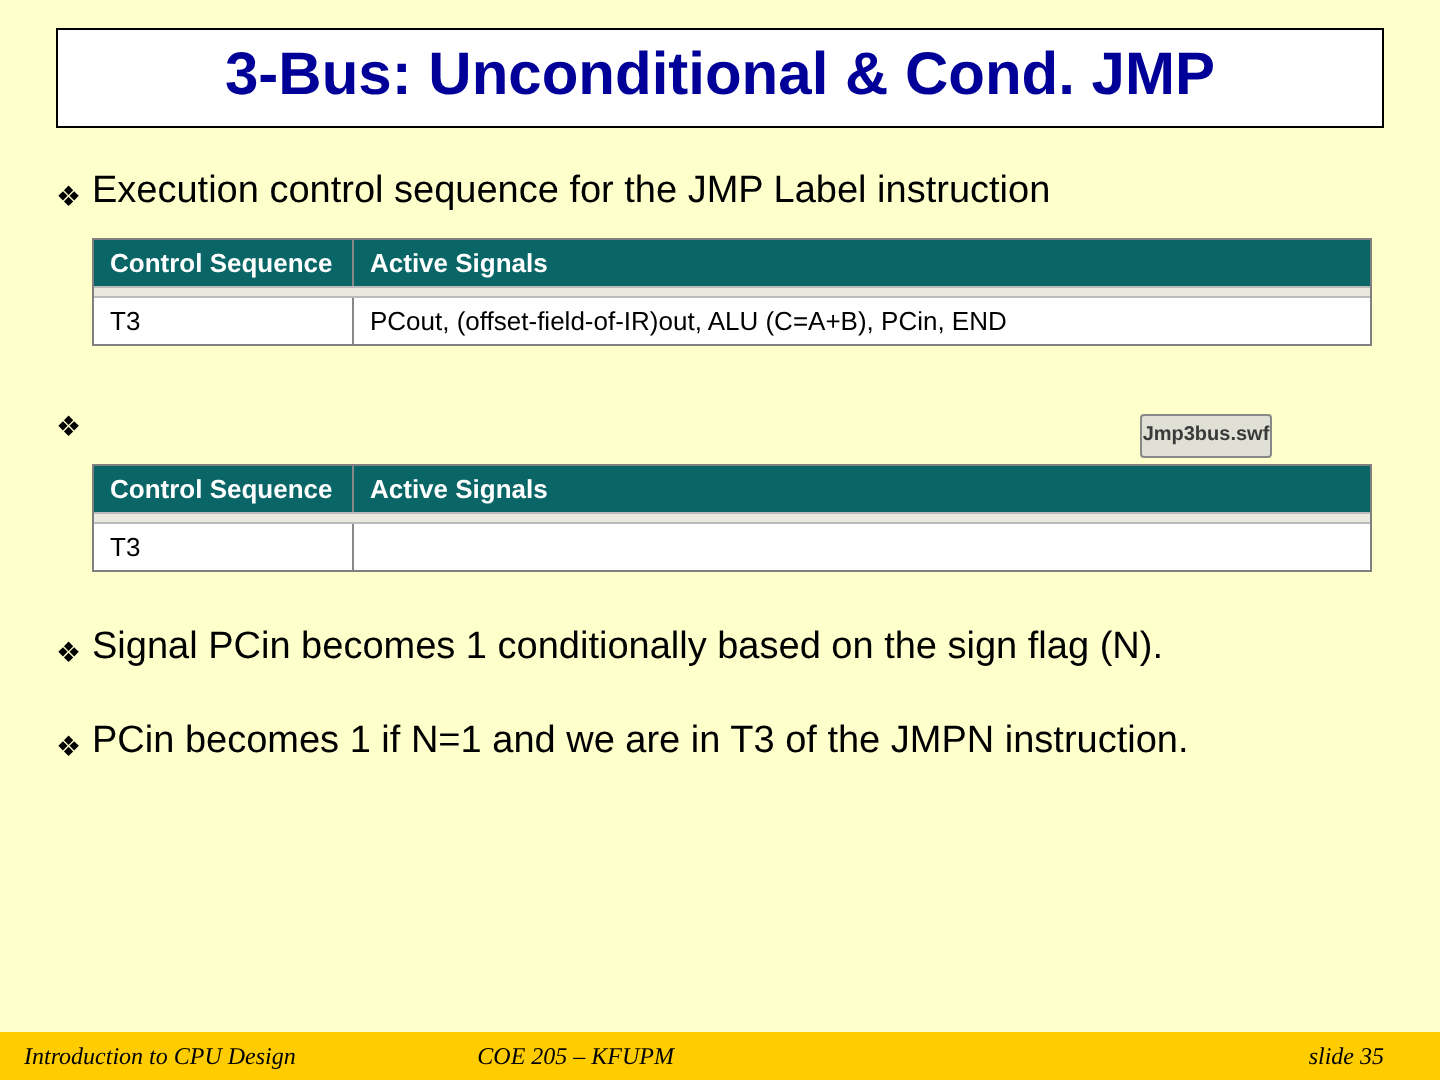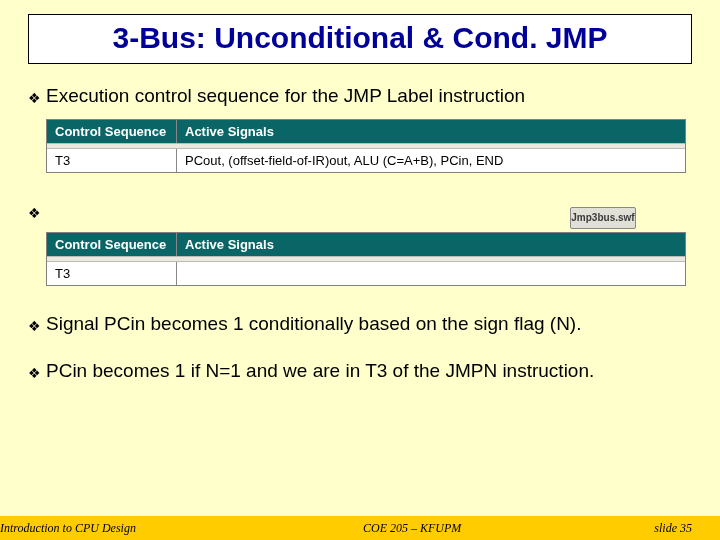--- a/index.html
+++ b/index.html
@@ -97,22 +97,22 @@
     bottom: 0; left: 0; right: 0;
     height: 24px;
     background: #ffcc00;
     display: flex;
     align-items: center;
     font-family: Garamond, "Times New Roman", serif;
     font-style: italic;
     font-size: 12px;
     color: #000;
   }
-  .footer .fleft { flex: 1; }
-  .footer .fcenter { flex: 1; text-align: right; }
+  .footer .fleft { flex: 1; padding-left: 12px; }
+  .footer .fcenter { flex: 1; text-align: left; }
   .footer .fright { flex: 1; text-align: right; padding-right: 28px; font-style: italic; }
 </style>
 </head>
 <body>
 
 <div class="title-box">
   <div class="title-text">3-Bus: Unconditional &amp; Cond. JMP</div>
 </div>
 
 <div class="content">

